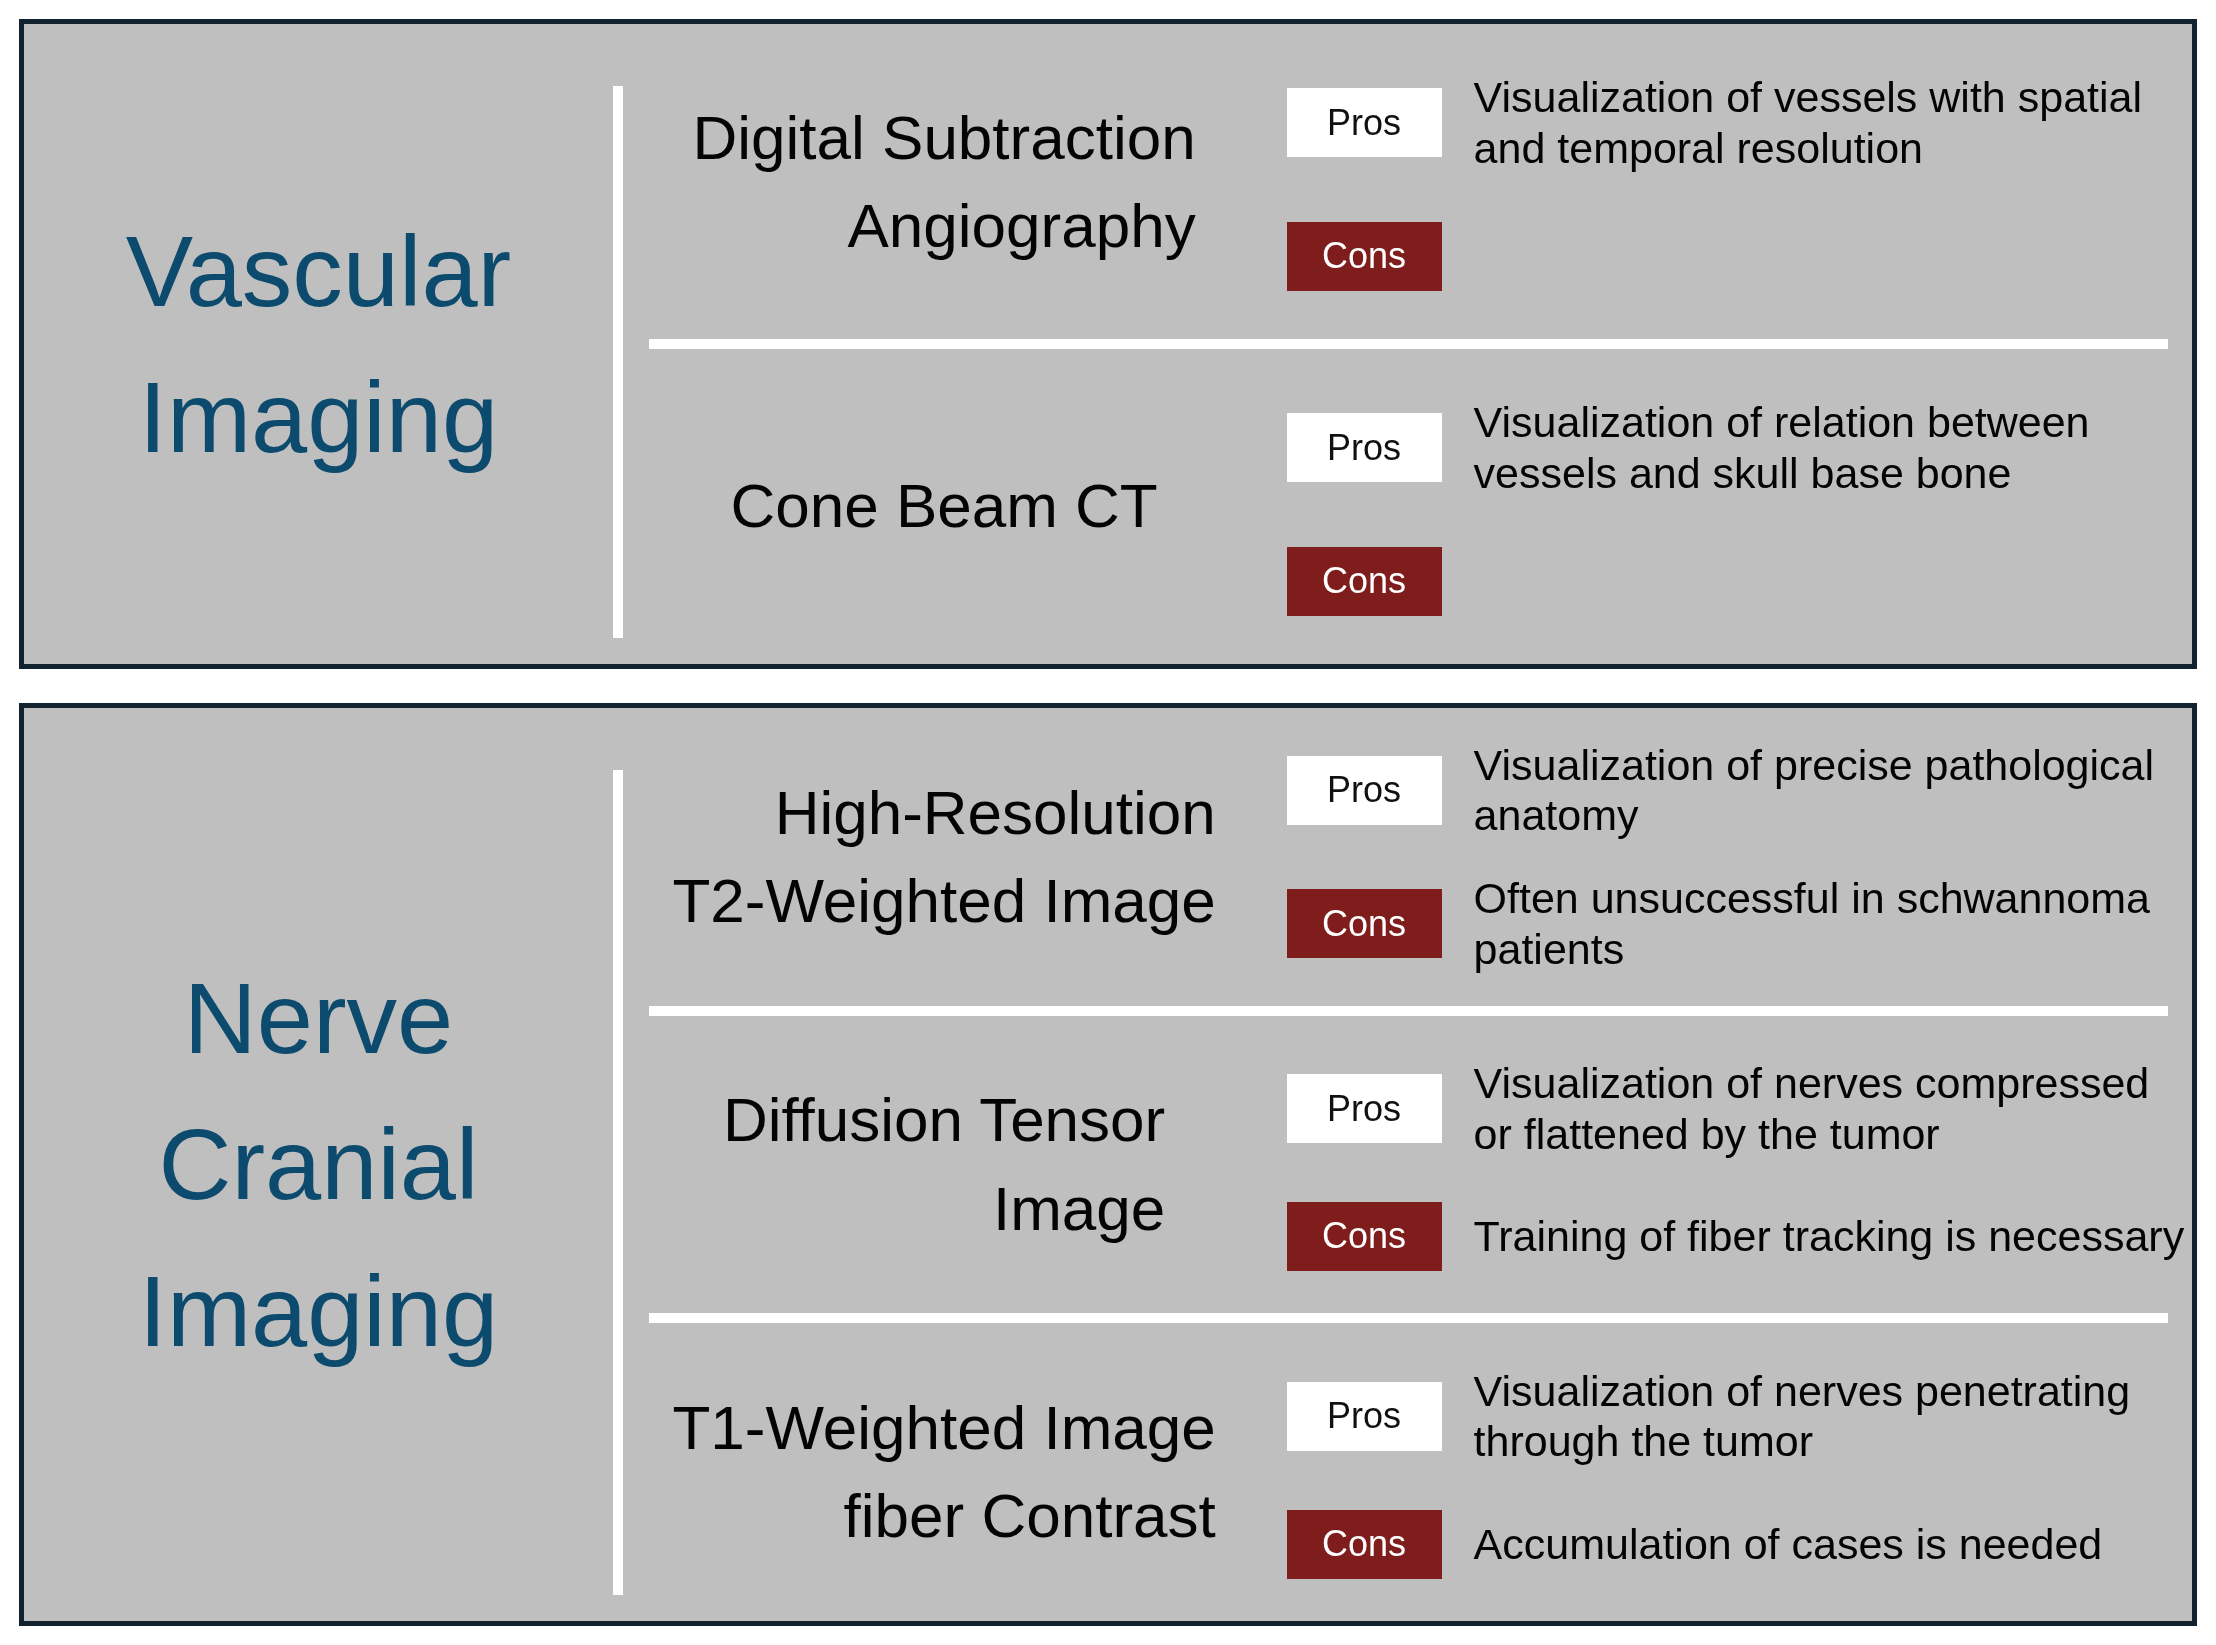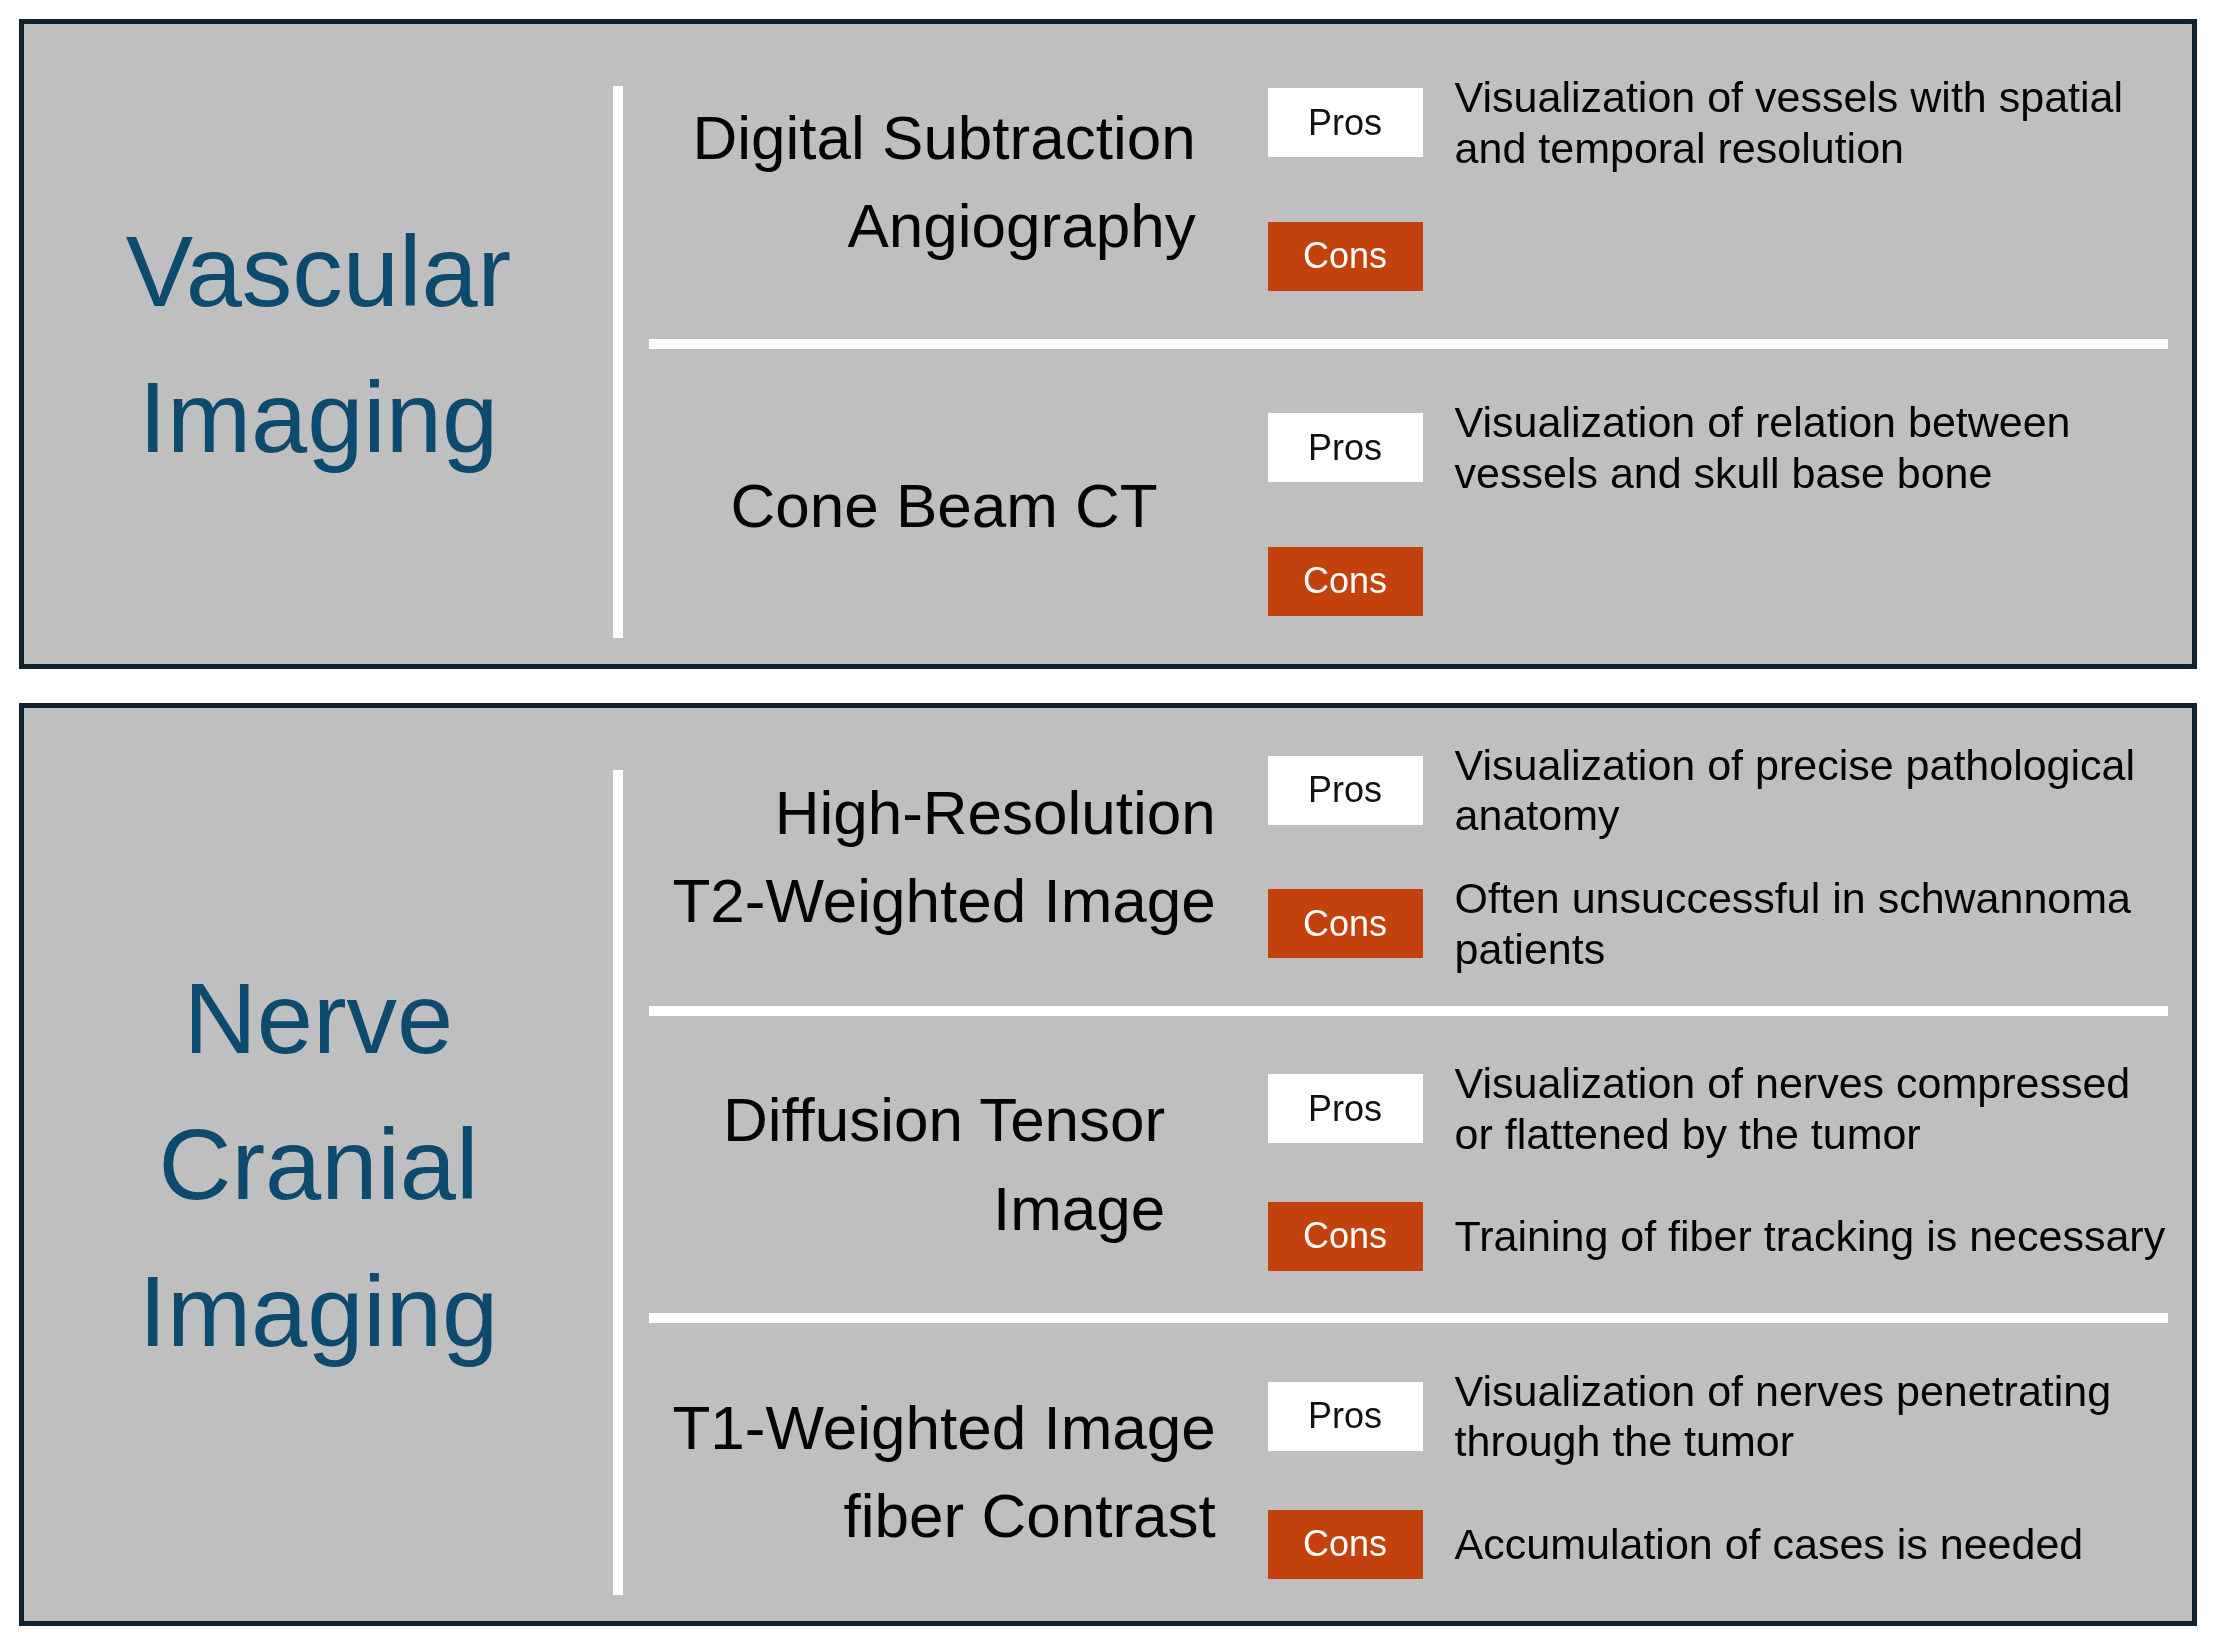--- a/index.html
+++ b/index.html
@@ -90,33 +90,33 @@
   }
   .entry {
     display: flex;
     flex-direction: row;
     align-items: center;
   }
   .badge {
     width: 155px;
     height: 69px;
     flex: none;
-    margin-left: 2px;
+    margin-left: 21px;
     display: flex;
     align-items: center;
     justify-content: center;
     font-size: 36px;
     text-align: center;
   }
   .badge-pros {
     background: #ffffff;
     color: #111111;
   }
   .badge-cons {
-    background: #c2410c;
+    background: #7f1d1d;
     color: #ffffff;
   }
   .desc {
     width: 721px;
     flex: none;
     margin-left: 32px;
     font-size: 43px;
     line-height: 1.18;
     color: #040404;
   }

